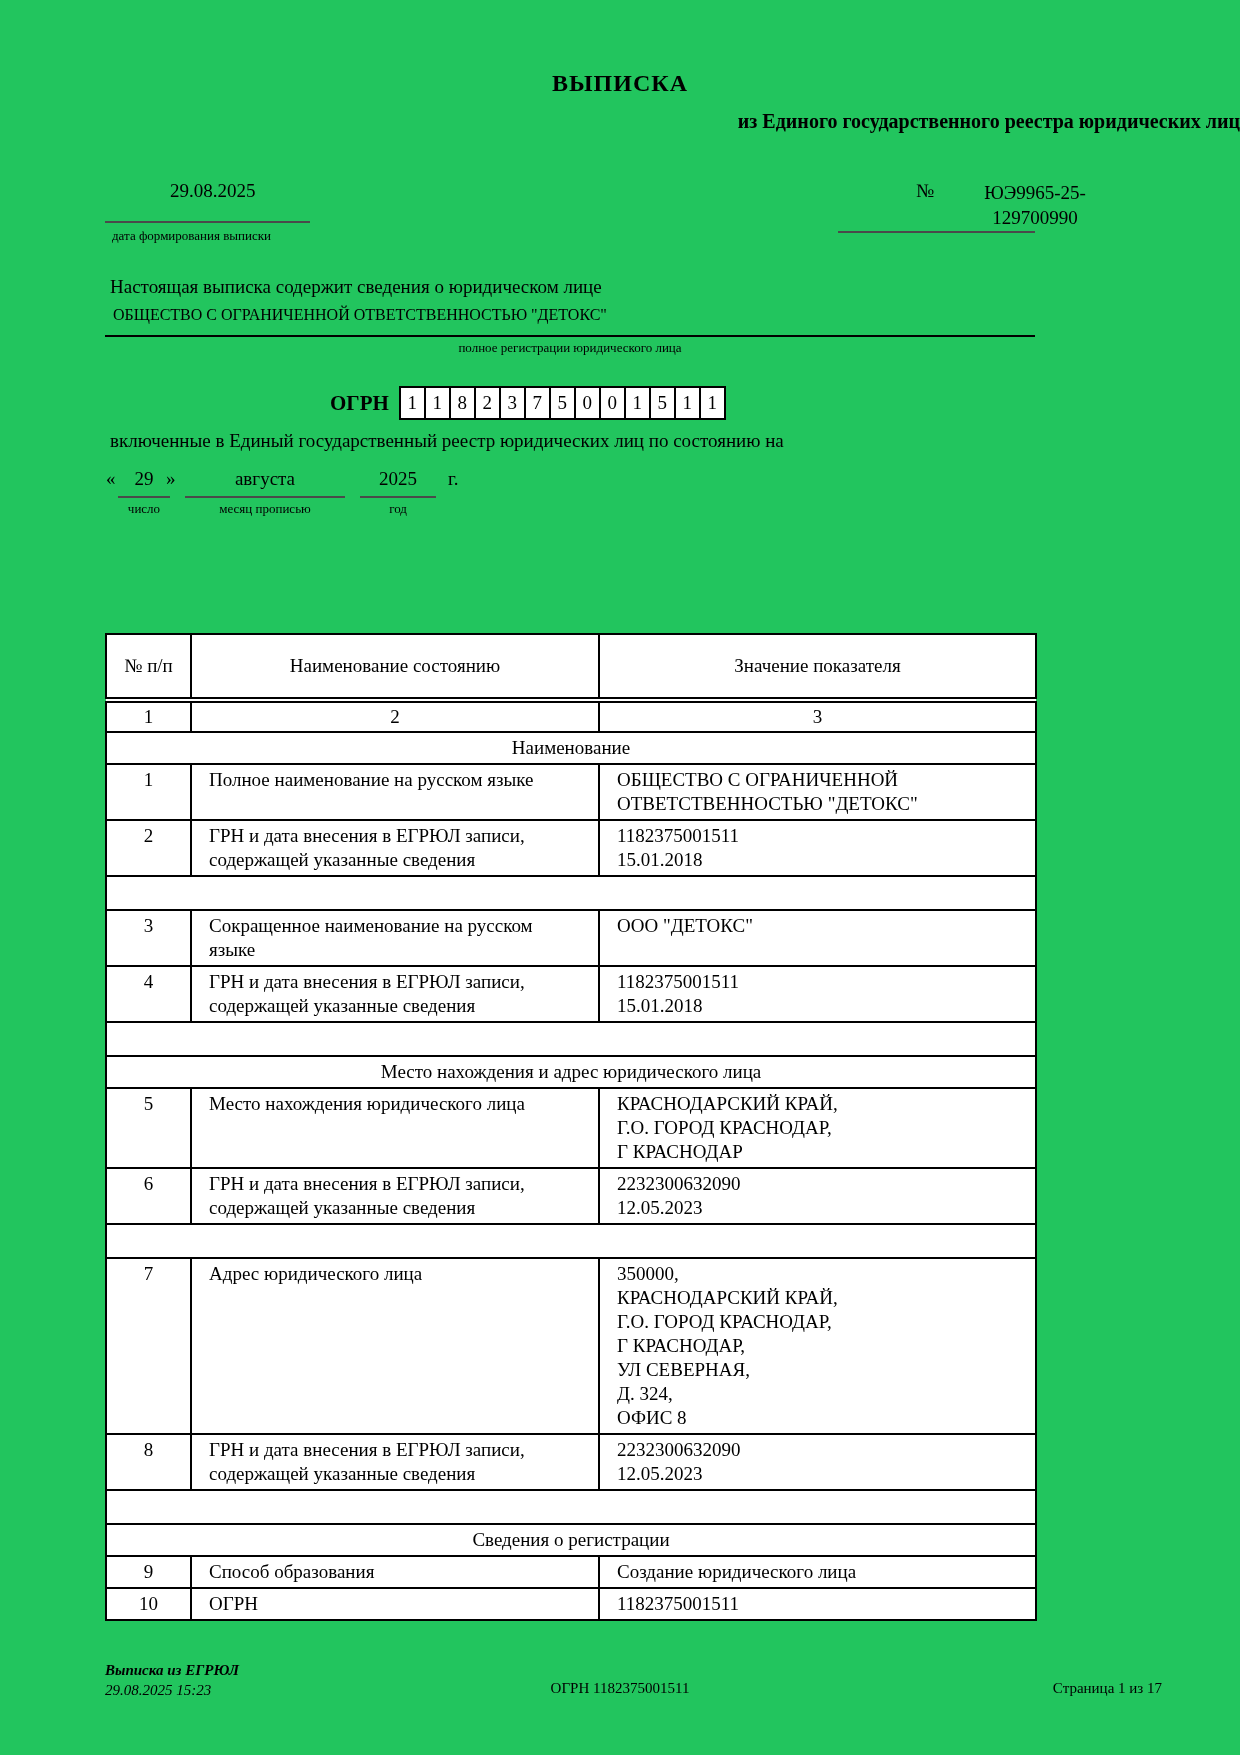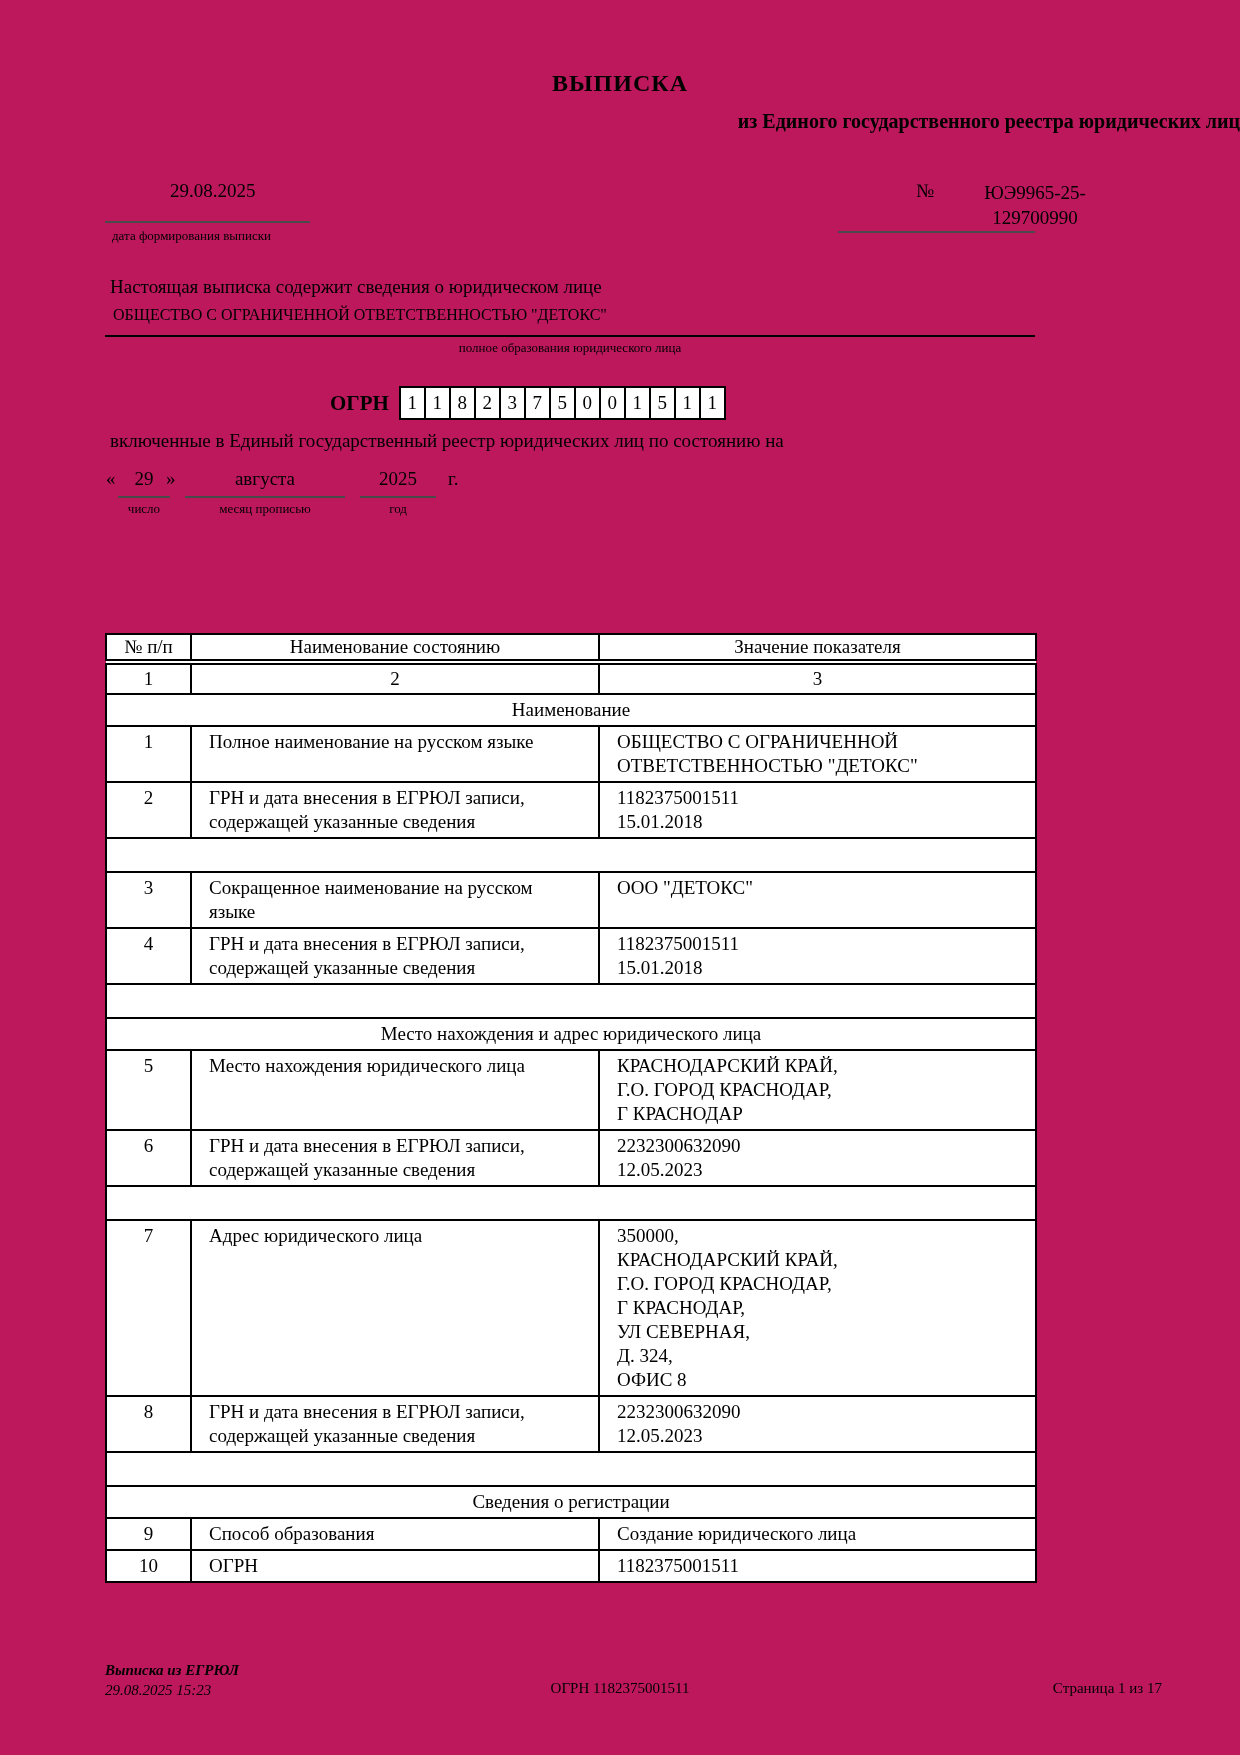--- a/index.html
+++ b/index.html
@@ -1,19 +1,19 @@
 <!DOCTYPE html>
 <html><head>
 <meta charset="utf-8">
 <style>
   html,body{margin:0;padding:0;background:#fff;}
   .page{
     position:relative;
     width:1240px;height:1755px;
-    background:#be185d;
+    background:#22c55e;
     font-family:"Liberation Serif", serif;
     color:#000;
     overflow:hidden;
   }
   .abs{position:absolute;}
   .doc-title{top:70px;left:0;width:100%;text-align:center;font-size:24px;font-weight:bold;letter-spacing:1px;}
   .doc-subtitle{top:110px;left:0;width:100%;text-align:right;font-size:20px;font-weight:bold;}
   .formation-date{top:180px;left:170px;font-size:19px;}
   .u-line{background:#4a4a4a;height:2px;}
   .formation-underline{top:221px;left:105px;width:205px;}
@@ -47,21 +47,21 @@
   .day-label{top:501px;left:118px;width:52px;text-align:center;font-size:13px;}
   .month-label{top:501px;left:185px;width:160px;text-align:center;font-size:13px;}
   .year-label{top:501px;left:360px;width:76px;text-align:center;font-size:13px;}
 
   .tbl-wrap{top:633px;left:105px;}
   table.indicators{border-collapse:collapse;width:930px;table-layout:fixed;}
   table.indicators td,table.indicators th{
     border:2px solid #000;font-size:19px;font-weight:normal;
     padding:3px 17px;line-height:24px;vertical-align:top;background:#fff;
   }
-  table.indicators tr.col-headers th{text-align:center;vertical-align:middle;padding:0 4px;border-bottom:6px double #000;}
+  table.indicators tr.col-headers th{text-align:center;vertical-align:middle;padding:19px 4px;border-bottom:6px double #000;}
   table.indicators tr.col-numbers td{text-align:center;padding:2px 4px;}
   td.section-cell{text-align:center;font-weight:bold;padding:4px 6px;}
   td.spacer-cell{height:26px;padding:0;}
   td.num-cell{text-align:center;}
   .cell-line{display:block;}
 
   .footer-left{top:1660px;left:105px;font-size:15px;line-height:20px;font-style:italic;}
   .footer-left-l1{font-weight:bold;}
   .footer-center{top:1680px;left:0;width:1240px;text-align:center;font-size:15px;}
   .footer-right{top:1680px;right:78px;font-size:15px;}
@@ -82,21 +82,21 @@
   <div class="abs number-value">
     <span class="cell-line">ЮЭ9965-25-</span>
     <span class="cell-line">129700990</span>
   </div>
   <div class="abs u-line number-underline"></div>
 
   <div class="abs intro-text">Настоящая выписка содержит сведения о юридическом лице</div>
 
   <div class="abs company-name">ОБЩЕСТВО С ОГРАНИЧЕННОЙ ОТВЕТСТВЕННОСТЬЮ "ДЕТОКС"</div>
   <div class="abs company-underline"></div>
-  <div class="abs company-label">полное образования юридического лица</div>
+  <div class="abs company-label">полное регистрации юридического лица</div>
 
   <div class="abs ogrn-row">
     <span class="ogrn-label">ОГРН</span>
     <span class="ogrn-boxes">
         <span class="digit-box">1</span>
         <span class="digit-box">1</span>
         <span class="digit-box">8</span>
         <span class="digit-box">2</span>
         <span class="digit-box">3</span>
         <span class="digit-box">7</span>

